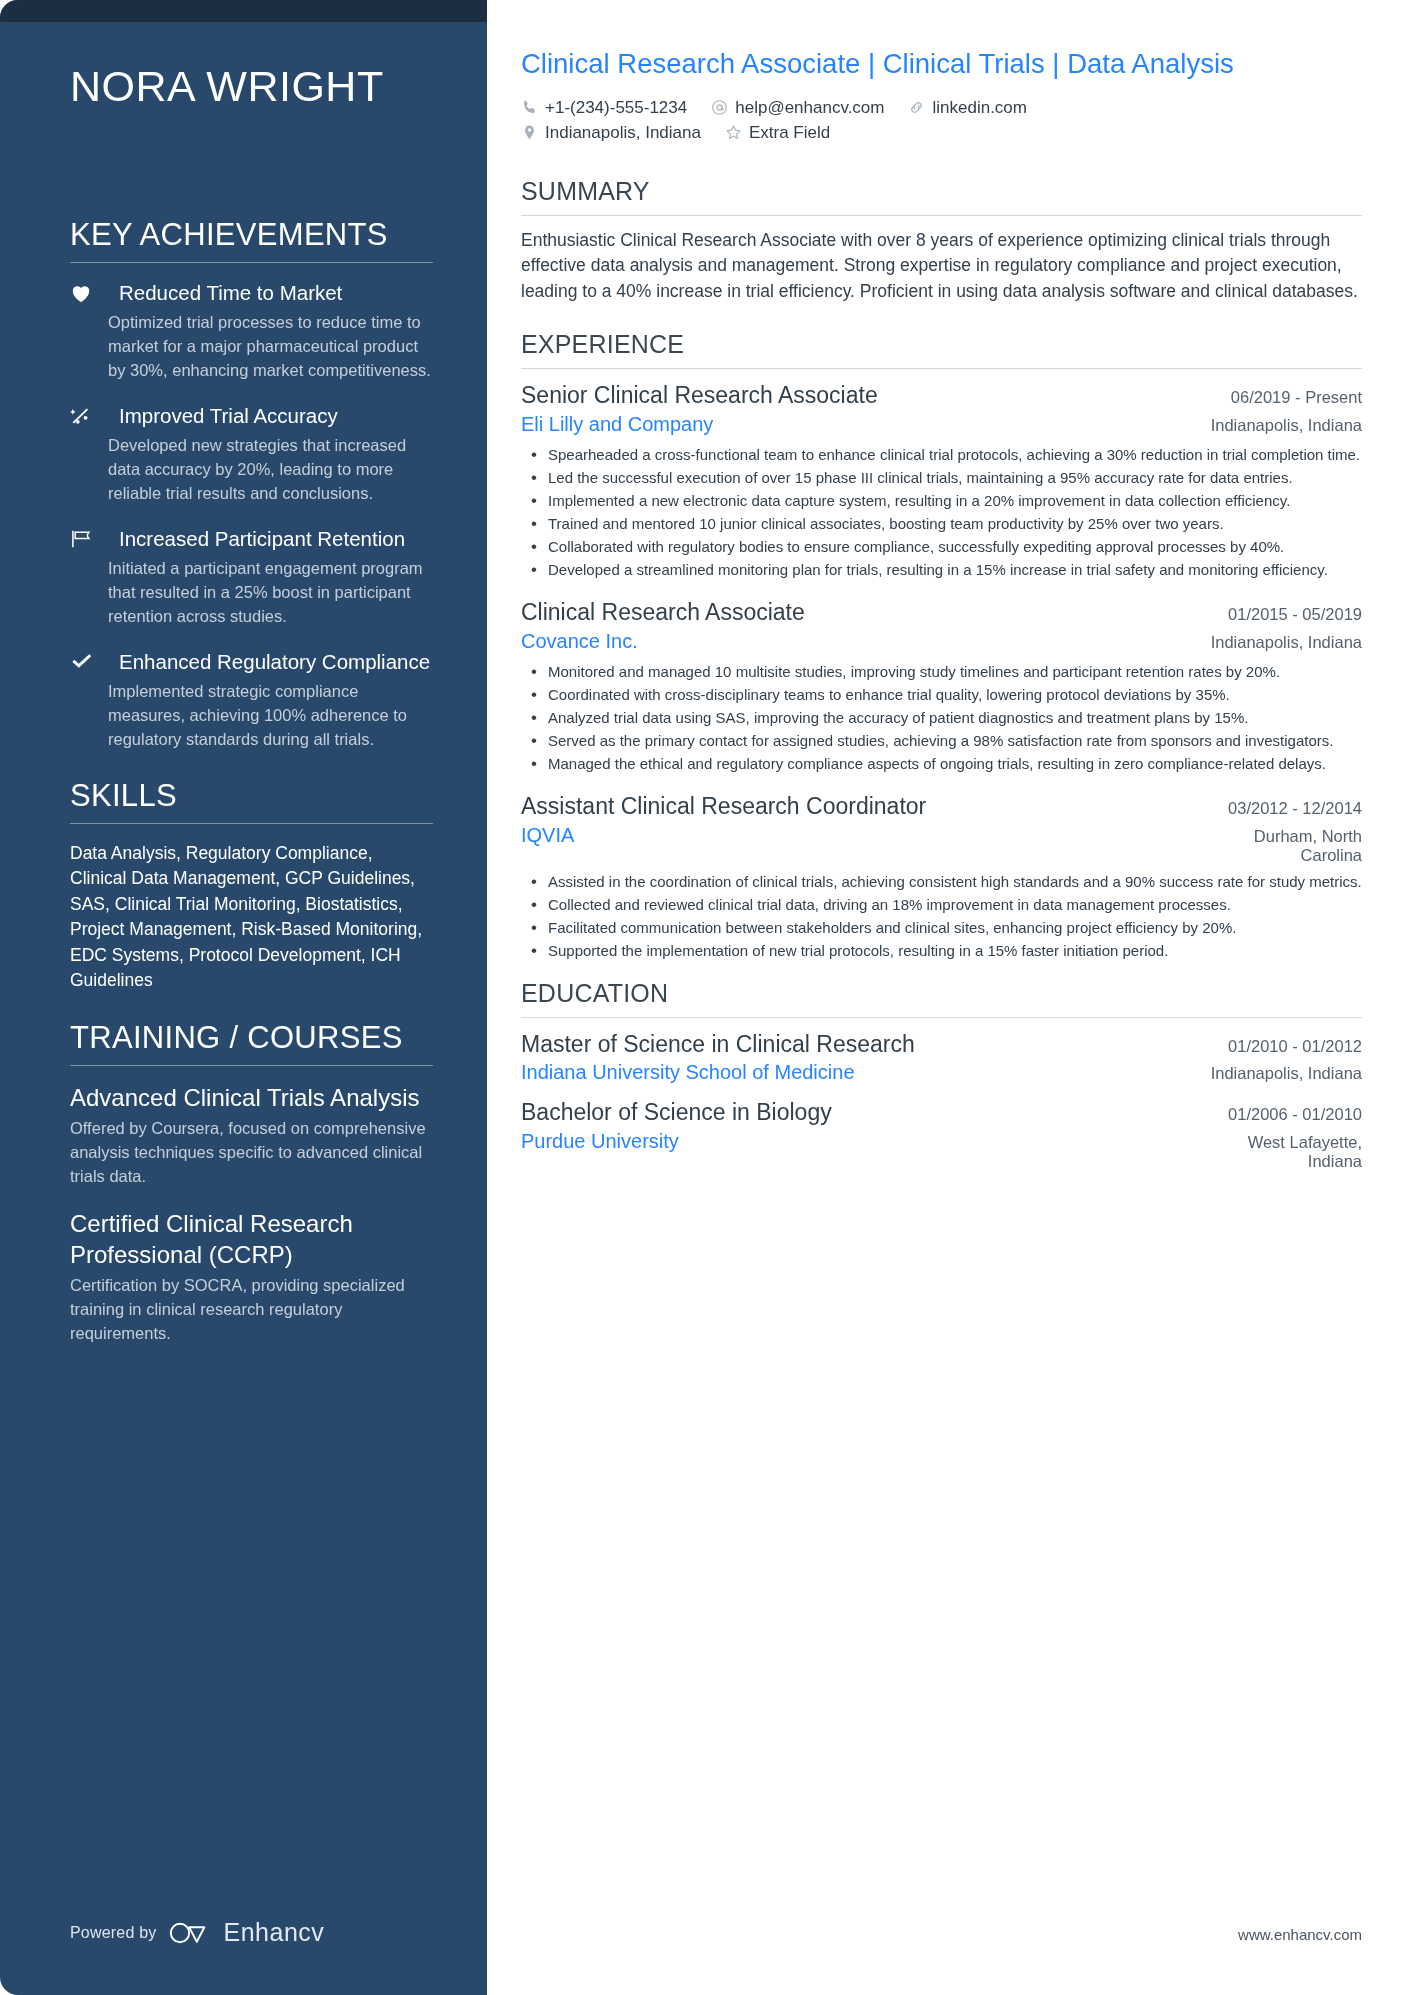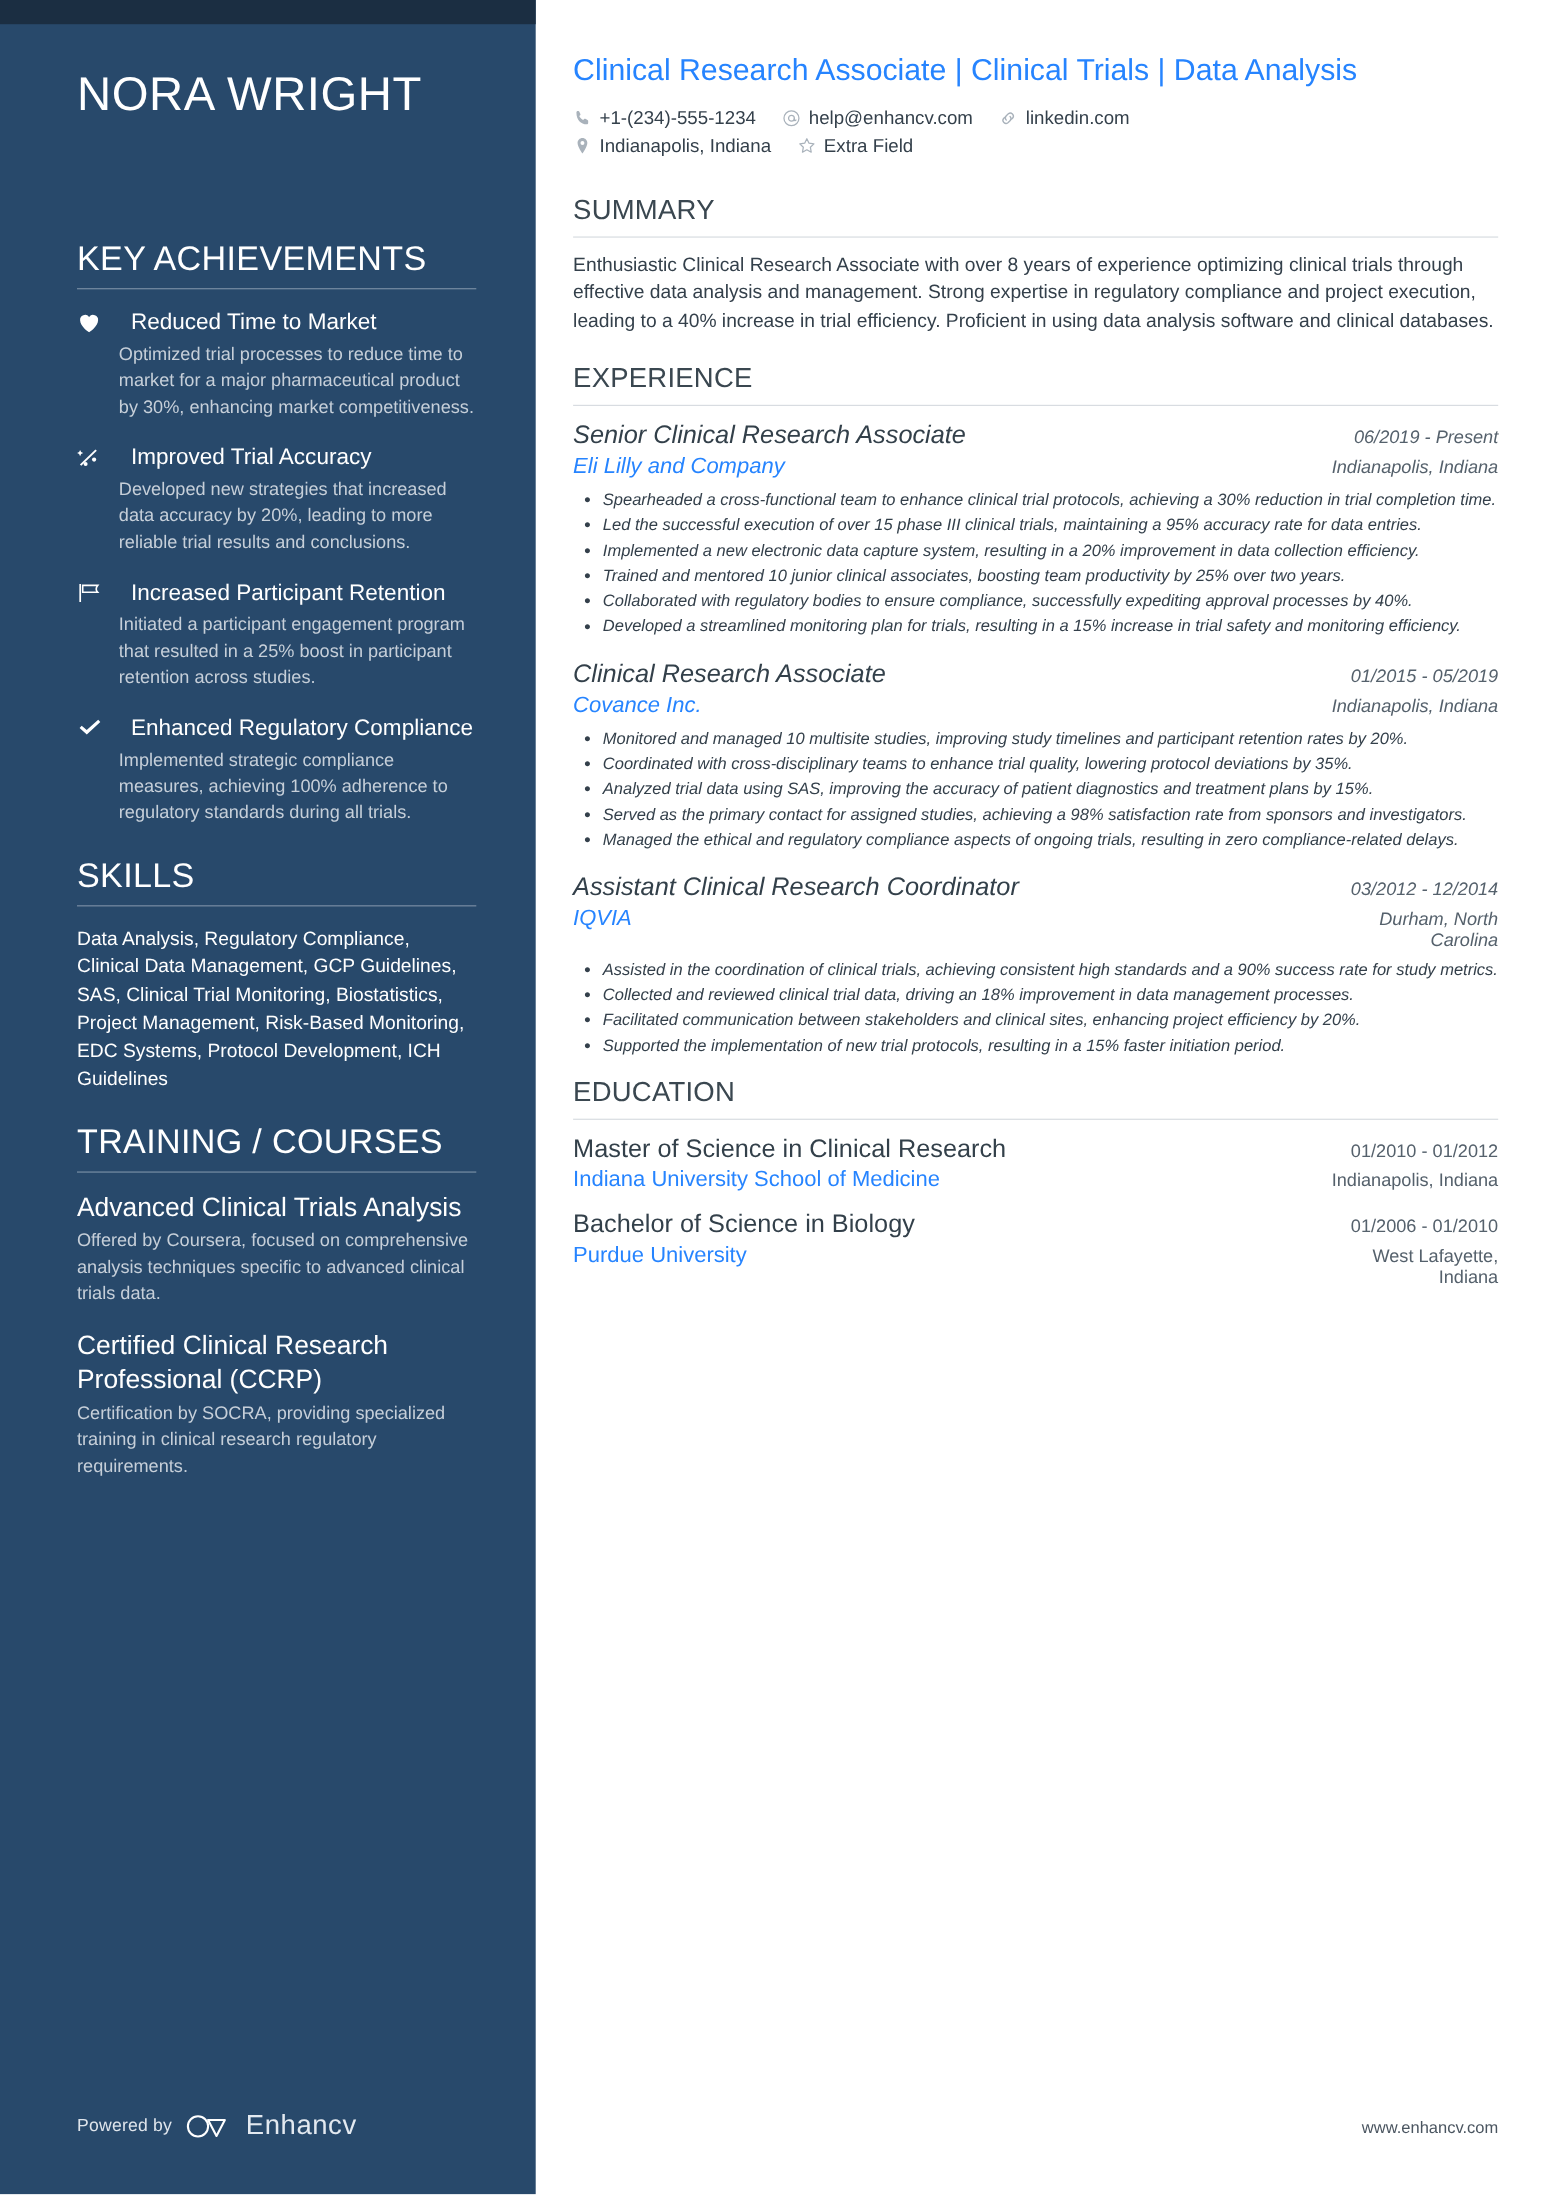--- a/index.html
+++ b/index.html
@@ -9,20 +9,21 @@
     font-family: "Liberation Sans", sans-serif;
     background: #ffffff;
   }
   .page {
     position: relative;
     width: 1410px;
     height: 1995px;
     display: flex;
     background: #ffffff;
     overflow: hidden;
+    border-radius: 18px;
   }
 
   
   .sidebar {
     width: 487px;
     background: #28496b;
     color: #ffffff;
     position: relative;
     padding: 0 0 0 0;
     flex: 0 0 487px;
@@ -205,21 +206,21 @@
     padding-left: 0;
   }
   .bullets li::before {
     content: "•";
     position: absolute;
     left: -17px;
     top: -1px;
     color: #34404b;
     font-size: 17px;
   }
-  .exp-entry { margin-bottom: 18px; font-style: italic; }
+  .exp-entry { margin-bottom: 18px; }
   .edu-entry { margin-bottom: 12px; }
 
   .site-url {
     position: absolute;
     right: 48px;
     bottom: 52px;
     font-size: 15px;
     color: #4a5560;
   }
 </style>

